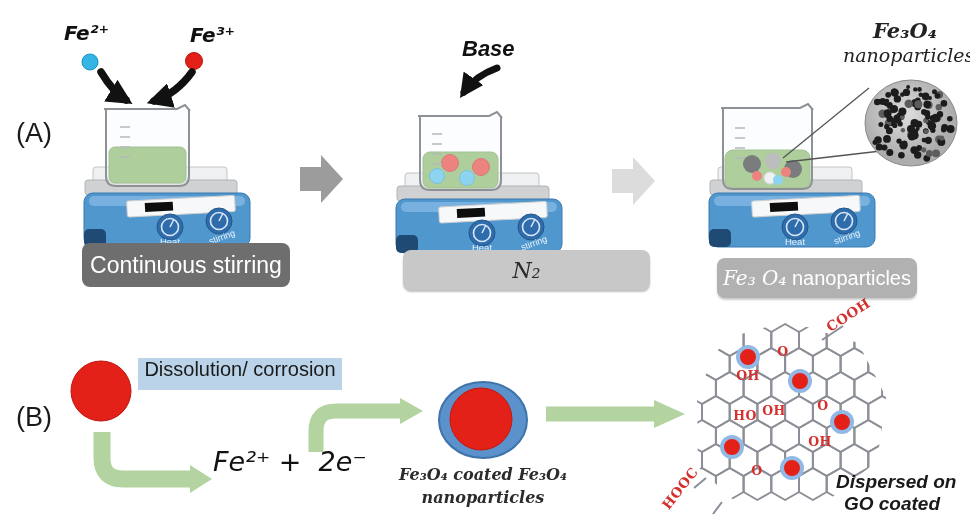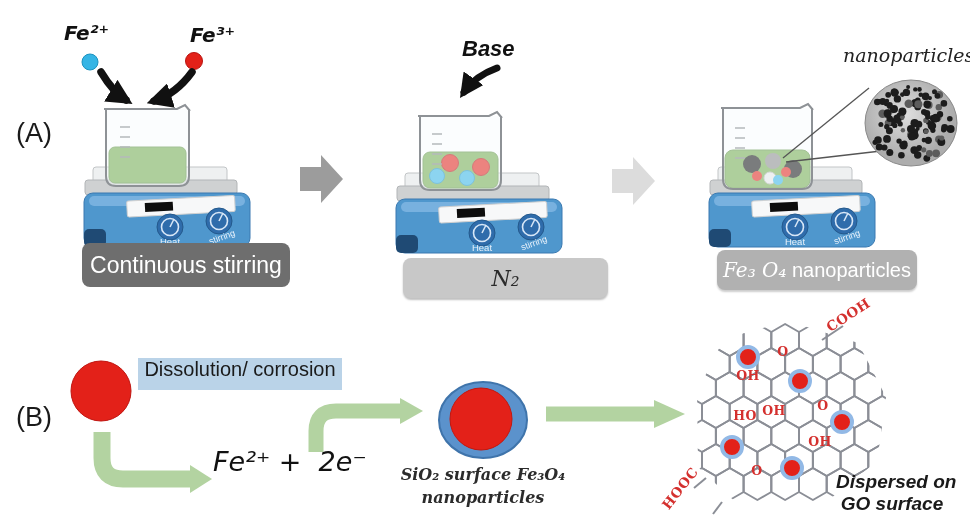--- a/index.html
+++ b/index.html
@@ -385,33 +385,34 @@
   <div class="lbl panel-letter" style="left:16px;top:402px;">(B)</div>
 
   <div class="lbl ion" style="left:64px;top:12px;">Fe²⁺</div>
   <div class="lbl ion" style="left:190px;top:14px;">Fe³⁺</div>
 
   <div class="lbl base-lbl" style="left:462px;top:36px;">Base</div>
 
   <div class="cap cap1" style="left:82px;top:243px;width:208px;height:44px;">
     <span>Continuous stirring</span>
   </div>
-  <div class="cap cap2" style="left:403px;top:258px;width:205px;height:40px;gap:20px;">
+  <div class="cap cap2" style="left:403px;top:250px;width:247px;height:40px;gap:20px;">
     <span class="serif-it" style="font-family:'DejaVu Serif',serif;">N₂</span>
   </div>
-  <div class="cap cap3" style="left:717px;top:250px;width:200px;height:40px;">
+  <div class="cap cap3" style="left:717px;top:258px;width:200px;height:40px;">
     <span class="serif-it" style="font-family:'DejaVu Serif',serif;">Fe₃ O₄</span><span> nanoparticles</span>
   </div>
 
+  <div class="lbl tem-lbl" style="left:850px;top:18px;width:110px;font-size:21px;font-weight:600;">Fe₃O₄</div>
   <div class="lbl tem-lbl" style="left:843px;top:44px;width:124px;font-size:19px;">nanoparticles</div>
 
   <div class="blue-box" style="left:138px;top:358px;width:204px;height:32px;">
     <span>Dissolution/ corrosion</span>
   </div>
 
   <div class="lbl equation" style="left:213px;top:446px;">Fe²⁺ +  2e⁻</div>
 
-  <div class="lbl sio2-lbl" style="left:393px;top:465px;width:180px;">SiO₂ surface Fe₃O₄</div>
+  <div class="lbl sio2-lbl" style="left:393px;top:465px;width:180px;">Fe₃O₄ coated Fe₃O₄</div>
   <div class="lbl sio2-lbl" style="left:393px;top:488px;width:180px;">nanoparticles</div>
 
   <div class="lbl dispersed" style="left:836px;top:471px;width:112px;">Dispersed on</div>
-  <div class="lbl dispersed" style="left:836px;top:493px;width:112px;">GO surface</div>
+  <div class="lbl dispersed" style="left:836px;top:493px;width:112px;">GO coated</div>
 </div>
 
 </body></html>

